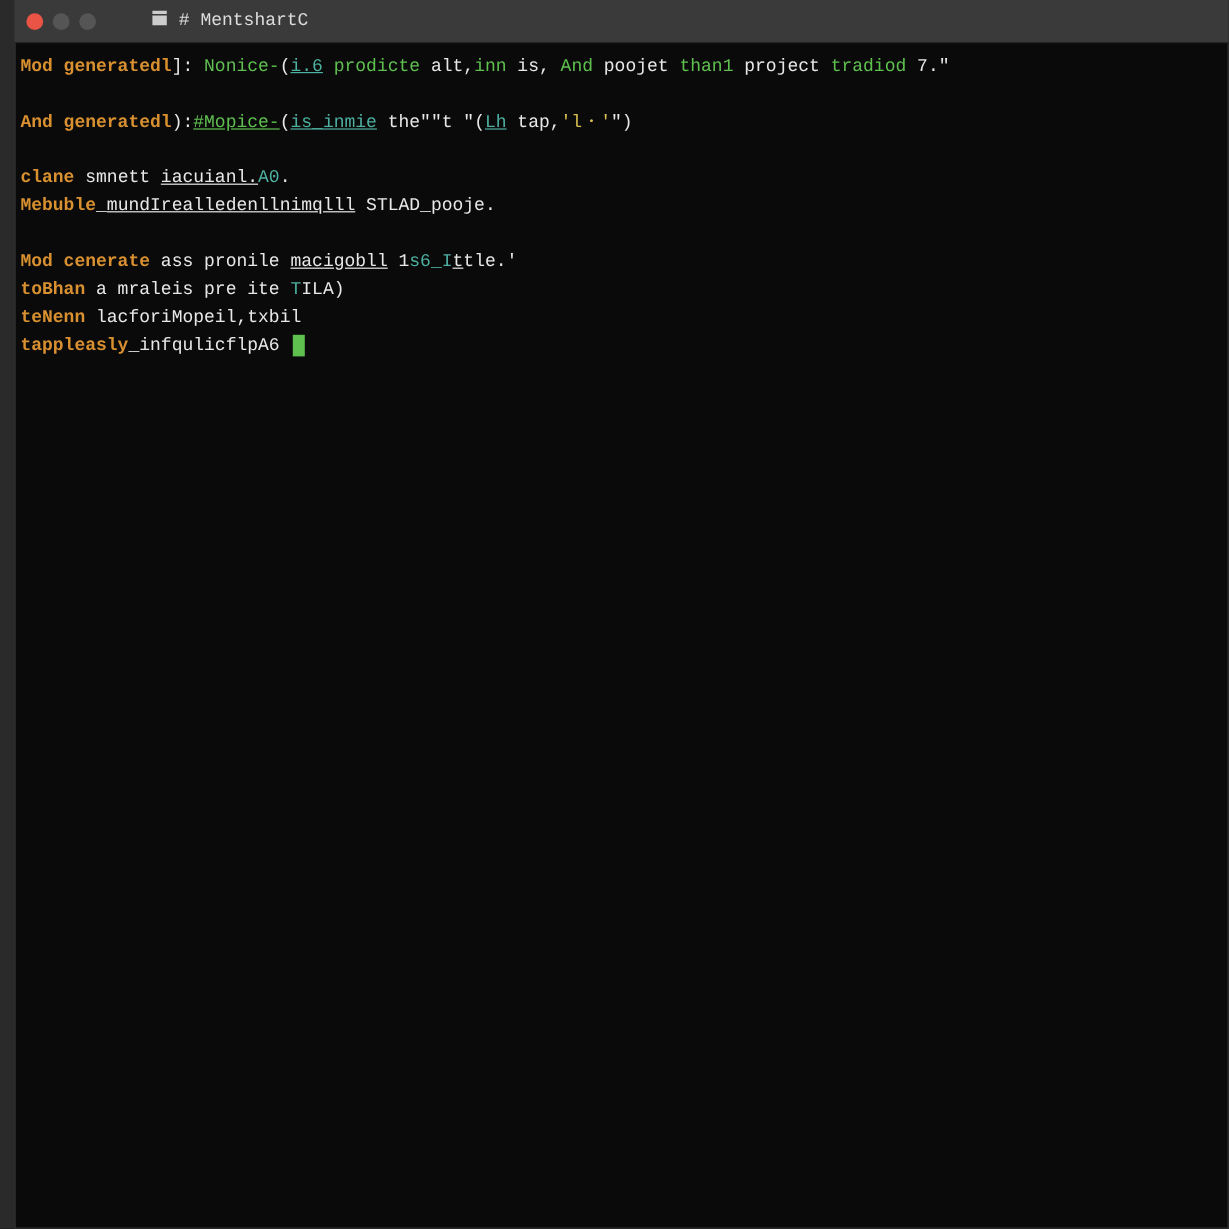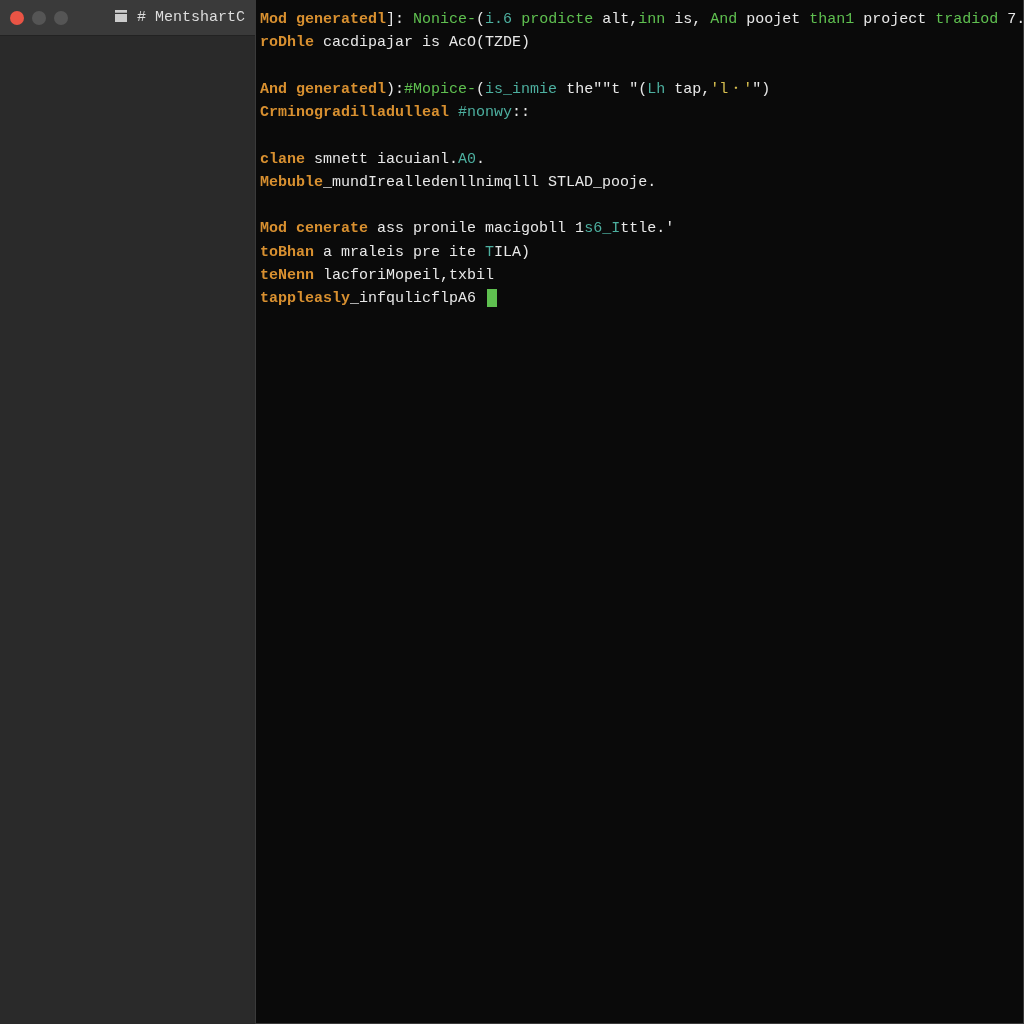--- a/index.html
+++ b/index.html
@@ -11,20 +11,22 @@
       background: #2a2a2a;
       width: 1024px;
       height: 1024px;
       overflow: hidden;
       font-family: 'Consolas', 'Monaco', 'Courier New', monospace;
     }
     .window {
       width: 100%;
       height: 100%;
       display: flex;
+      flex-direction: column;
+      padding-left: 12px;
     }
     .titlebar {
       height: 36px;
       background: #3a3a3a;
       display: flex;
       align-items: center;
       padding: 0 10px;
       border-bottom: 1px solid #222;
     }
     .window-controls {
@@ -71,21 +73,21 @@
     }
     .line {
       white-space: pre;
       color: #d0d0d0;
     }
     .orange { color: #d89030; font-weight: bold; }
     .green { color: #5fc050; text-align: center; }
     .teal { color: #4db0a0; }
     .yellow { color: #d8c050; }
     .white { color: #e8e8e8; }
-    .underline { }
+    .underline { text-decoration: underline; }
     .cursor {
       display: inline-block;
       width: 10px;
       height: 18px;
       background: #5fc050;
       vertical-align: middle;
       margin-left: 2px;
     }
     .blank { height: 1.55em; }
   </style>
@@ -103,24 +105,22 @@
       <span>
         <svg viewBox="0 0 24 24">
             <path d="M3 3h18v4H3V3zm0 6h18v12H3V9zm3 3l3 3-3 3v-6z"></path>
           </svg>
       </span>
       <span class="window-title"># MentshartC</span>
     </div>
   </div>
   <div class="terminal-body" id="terminal-body">
   <div class="line"><span class="orange">Mod generatedl</span><span class="white">]:</span><span class="green"> Nonice-</span><span class="white">(</span><span class="teal underline">i.6</span><span class="green"> prodicte</span><span class="white"> alt,</span><span class="green">inn</span><span class="white"> is,</span><span class="green"> And</span><span class="white"> poojet </span><span class="green">than1</span><span class="white"> project </span><span class="green">tradiod</span><span class="white"> 7."</span></div>
-      <div class="line"><span class="orange">roDhle</span><span class="white"> cacdipajar is AcO(TZDE)</span></div>
       <div class="blank"></div>
       <div class="line"><span class="orange">And generatedl</span><span class="white">):</span><span class="green underline">#Mopice-</span><span class="white">(</span><span class="teal underline">is_inmie</span><span class="white"> the""t "(</span><span class="teal underline">Lh</span><span class="white"> tap,</span><span class="yellow">'l・'</span><span class="white">")</span></div>
-      <div class="line"><span class="orange">Crminogradilladulleal</span><span class="white"> </span><span class="teal">#nonwy</span><span class="white">::</span></div>
       <div class="blank"></div>
       <div class="line"><span class="orange">clane</span><span class="white"> smnett </span><span class="white underline">iacuianl.</span><span class="teal">A0</span><span class="white">.</span></div>
       <div class="line"><span class="orange">Mebuble</span><span class="white">_</span><span class="white underline">mundIrealledenllnimqlll</span><span class="white"> STLAD_pooje.</span></div>
       <div class="blank"></div>
       <div class="line"><span class="orange">Mod cenerate</span><span class="white"> ass pronile </span><span class="white underline">macigobll</span><span class="white"> 1</span><span class="teal">s6_I</span><span class="white underline">t</span><span class="white">tle.'</span></div>
       <div class="line"><span class="orange">toBhan</span><span class="white"> a mraleis pre ite </span><span class="teal">T</span><span class="white">ILA)</span></div>
       <div class="line"><span class="orange">teNenn</span><span class="white"> lacforiMopeil,txbil</span></div>
       <div class="line"><span class="orange">tappleasly</span><span class="white">_infqulicflpA6 </span><span class="cursor"></span></div>
     </div>
 </div>

